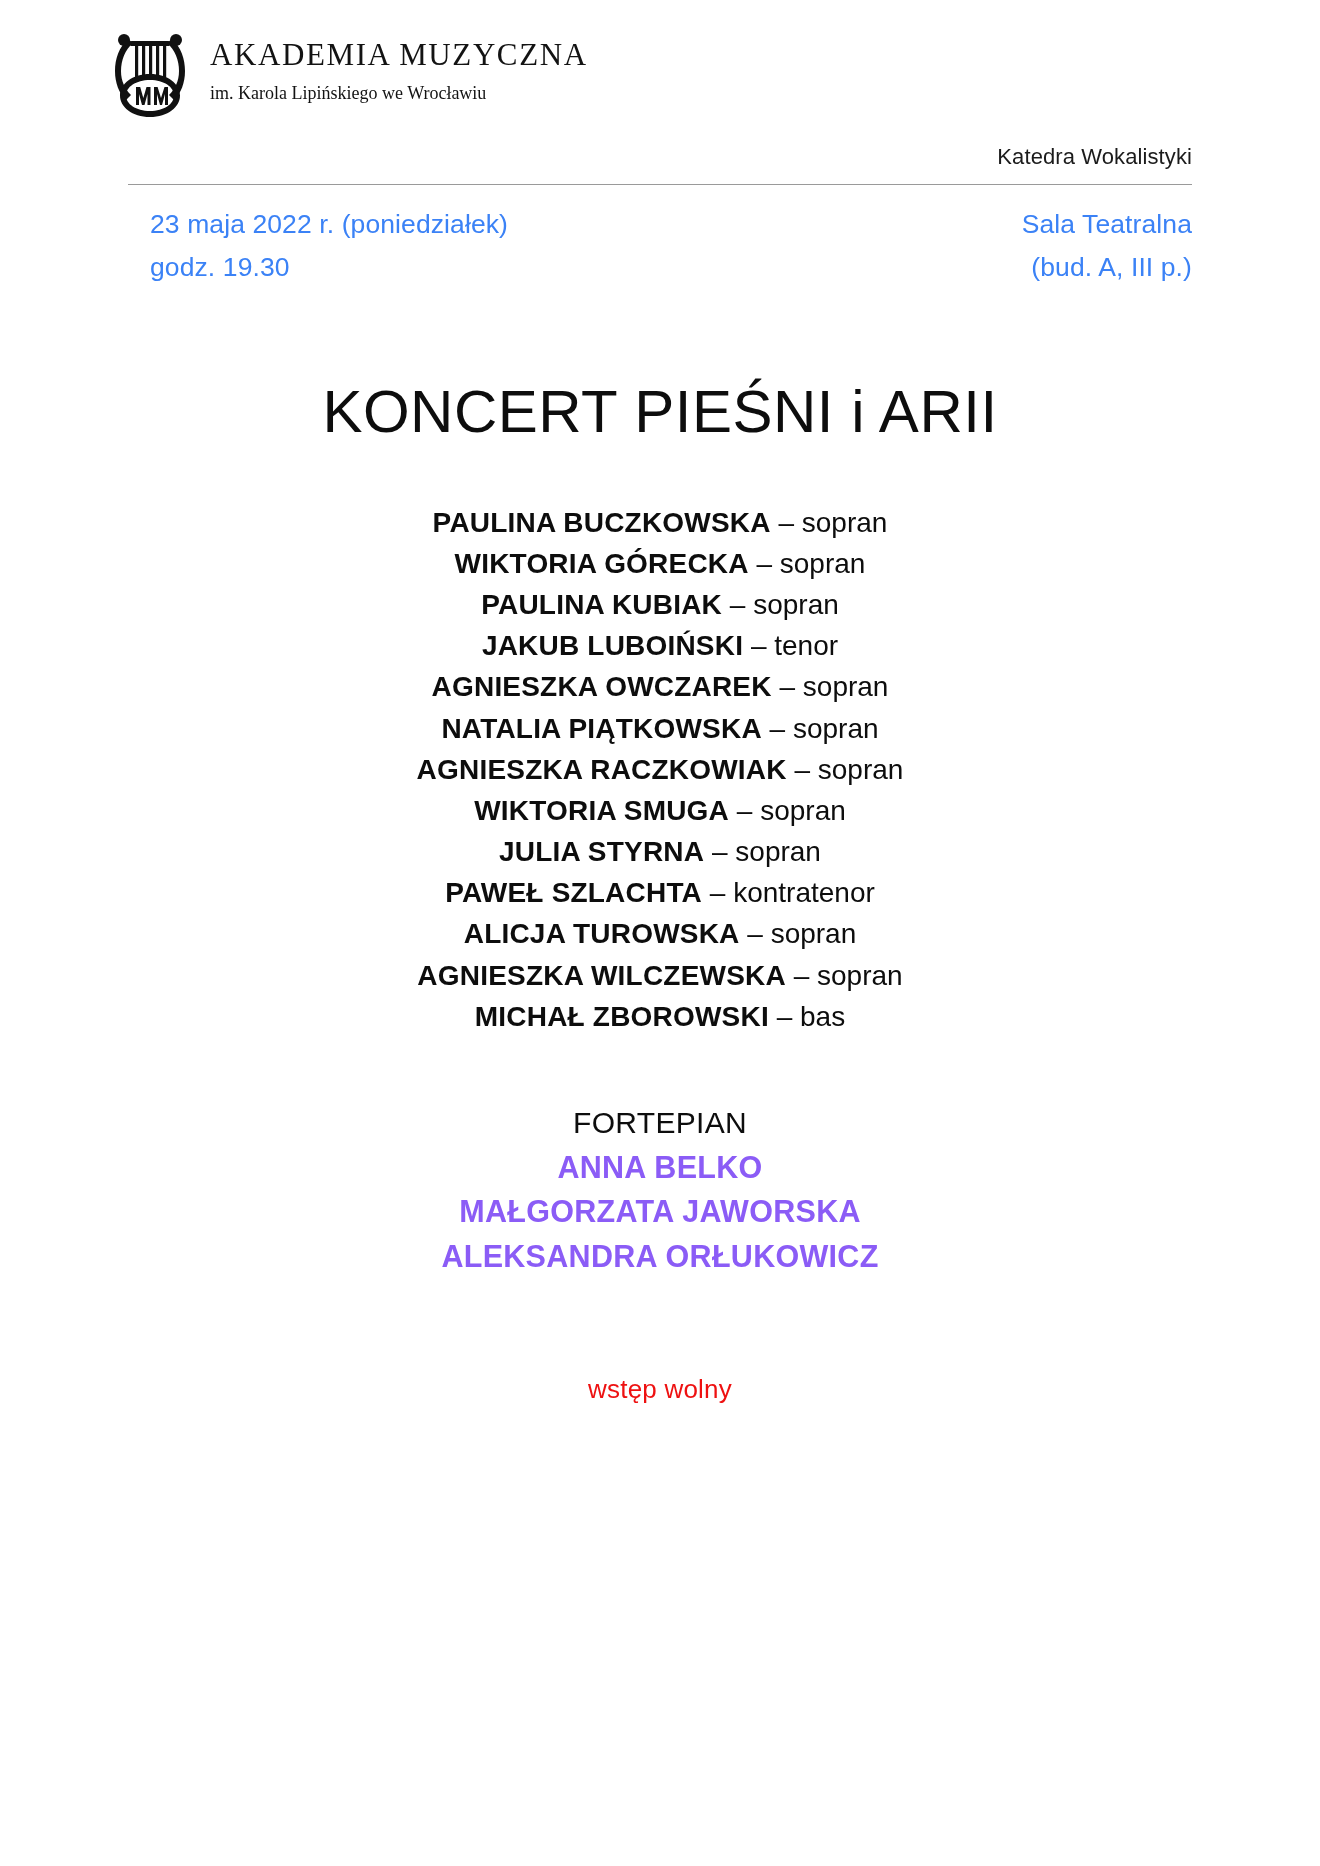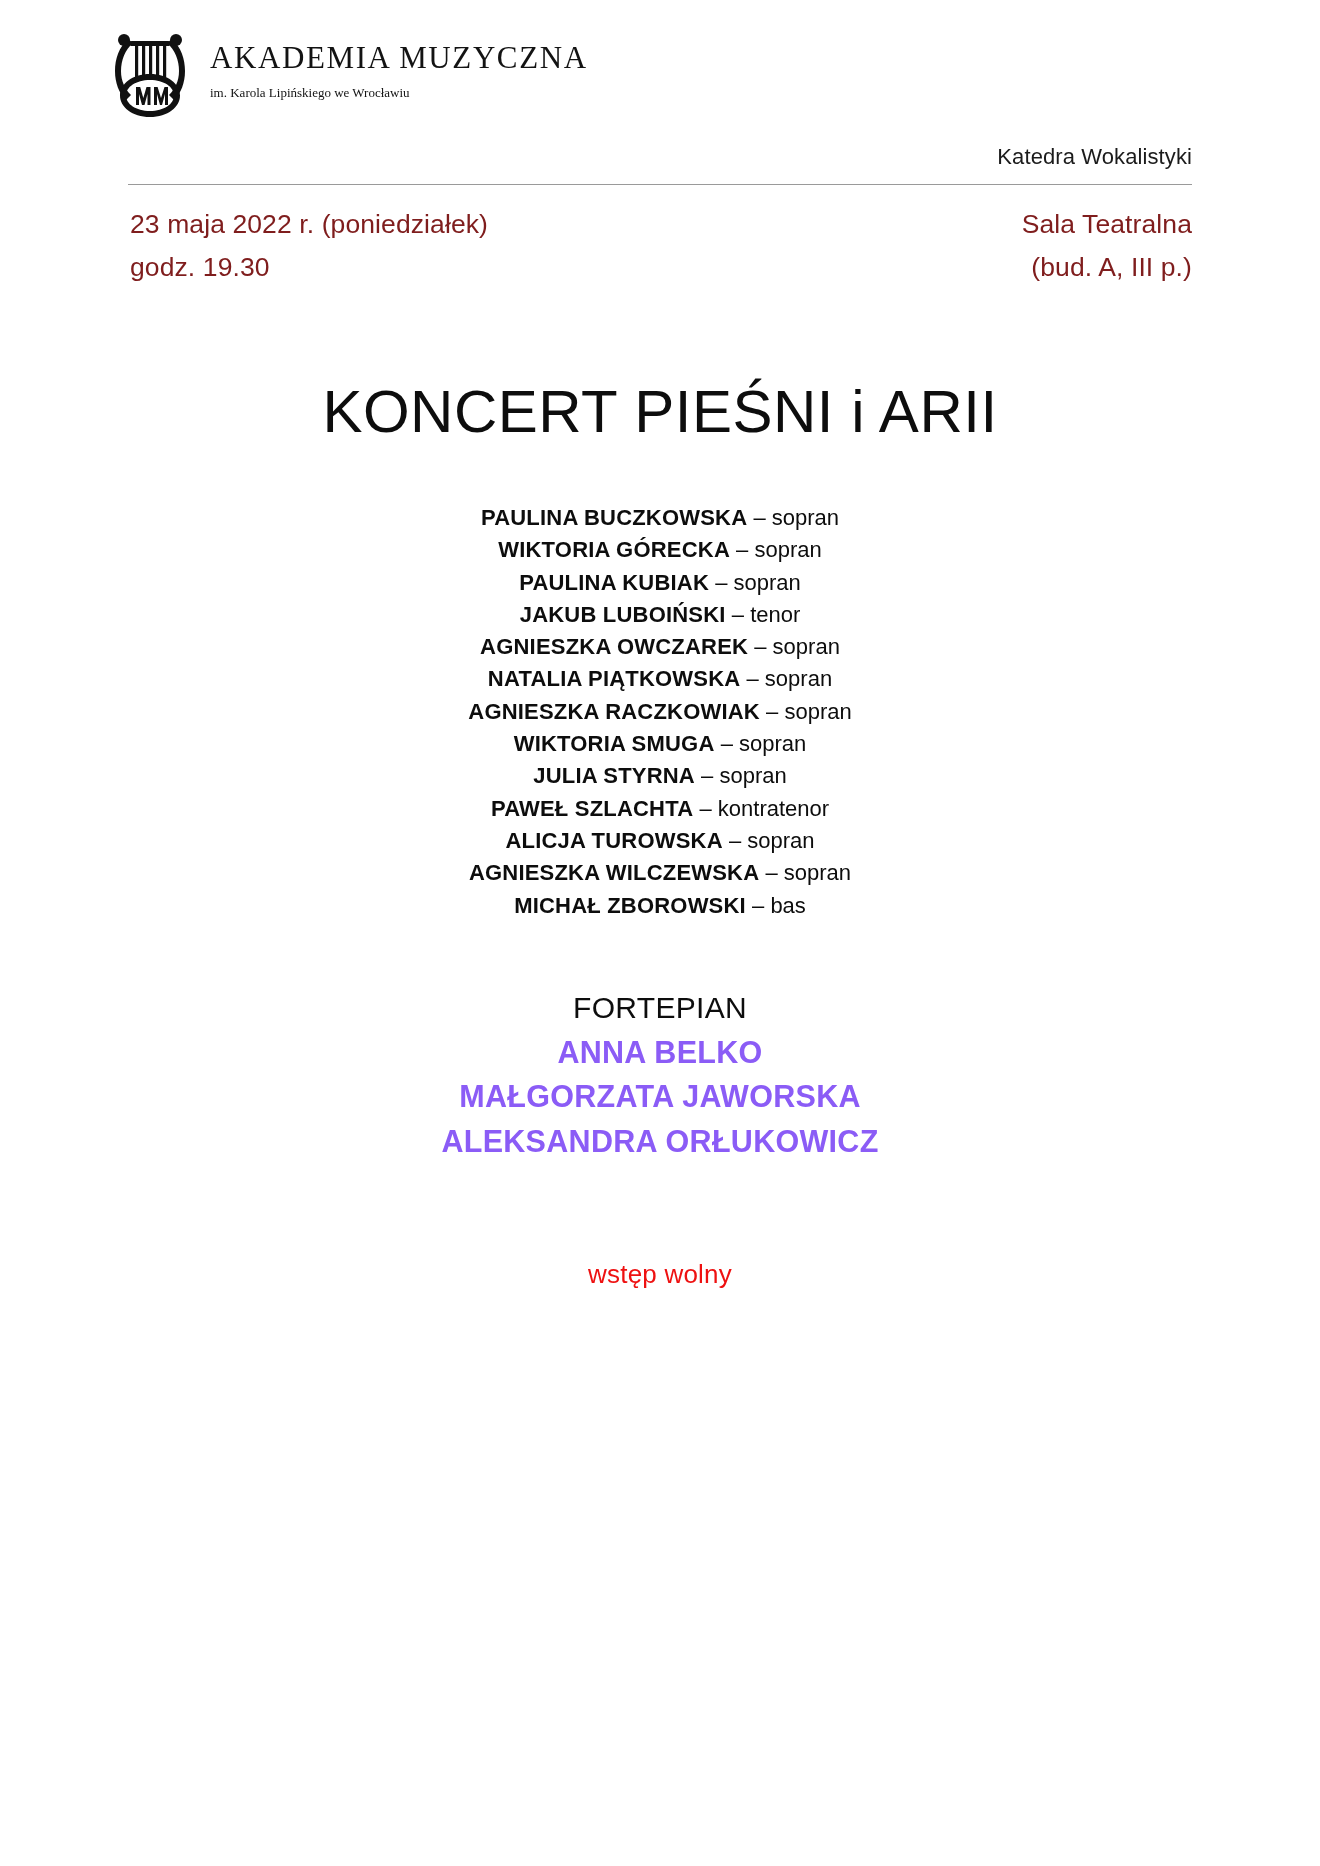--- a/index.html
+++ b/index.html
@@ -48,21 +48,21 @@
   .logo-line1 {
     font-family: "Liberation Serif", serif;
     font-size: 31px;
     letter-spacing: 1.6px;
     color: #131313;
     line-height: 1.08;
     white-space: nowrap;
   }
   .logo-line2 {
     font-family: "Liberation Serif", serif;
-    font-size: 13px;
+    font-size: 18px;
     color: #131313;
     line-height: 1.15;
     margin-top: 12px;
     white-space: nowrap;
   }
 
   
   .dept-row {
     padding: 36px 128px 0 0;
     text-align: right;
@@ -82,43 +82,44 @@
   
   .meta-row {
     display: flex;
     justify-content: space-between;
     padding: 18px 128px 0 130px;
   }
   .meta-col-left { text-align: left; }
   .meta-col-right { text-align: right; }
   .meta-line {
     font-size: 26.5px;
-    color: #7f1d1d;
+    color: #3b82f6;
     line-height: 1.62;
     letter-spacing: 0.1px;
     white-space: nowrap;
+    margin-left: 20px;
   }
 
   
   .title {
     text-align: center;
     margin-top: 88px;
     font-size: 60px;
     letter-spacing: 0.5px;
     color: #0d0d0d;
     font-weight: 400;
   }
 
   
   .performers {
     margin-top: 56px;
     text-align: center;
   }
   .performer {
-    font-size: 22px;
+    font-size: 28px;
     line-height: 1.47;
     color: #0d0d0d;
     white-space: nowrap;
   }
   .performer .pname {
     font-weight: bold;
     letter-spacing: 0.2px;
   }
   .performer .pdash {
     font-weight: 400;

